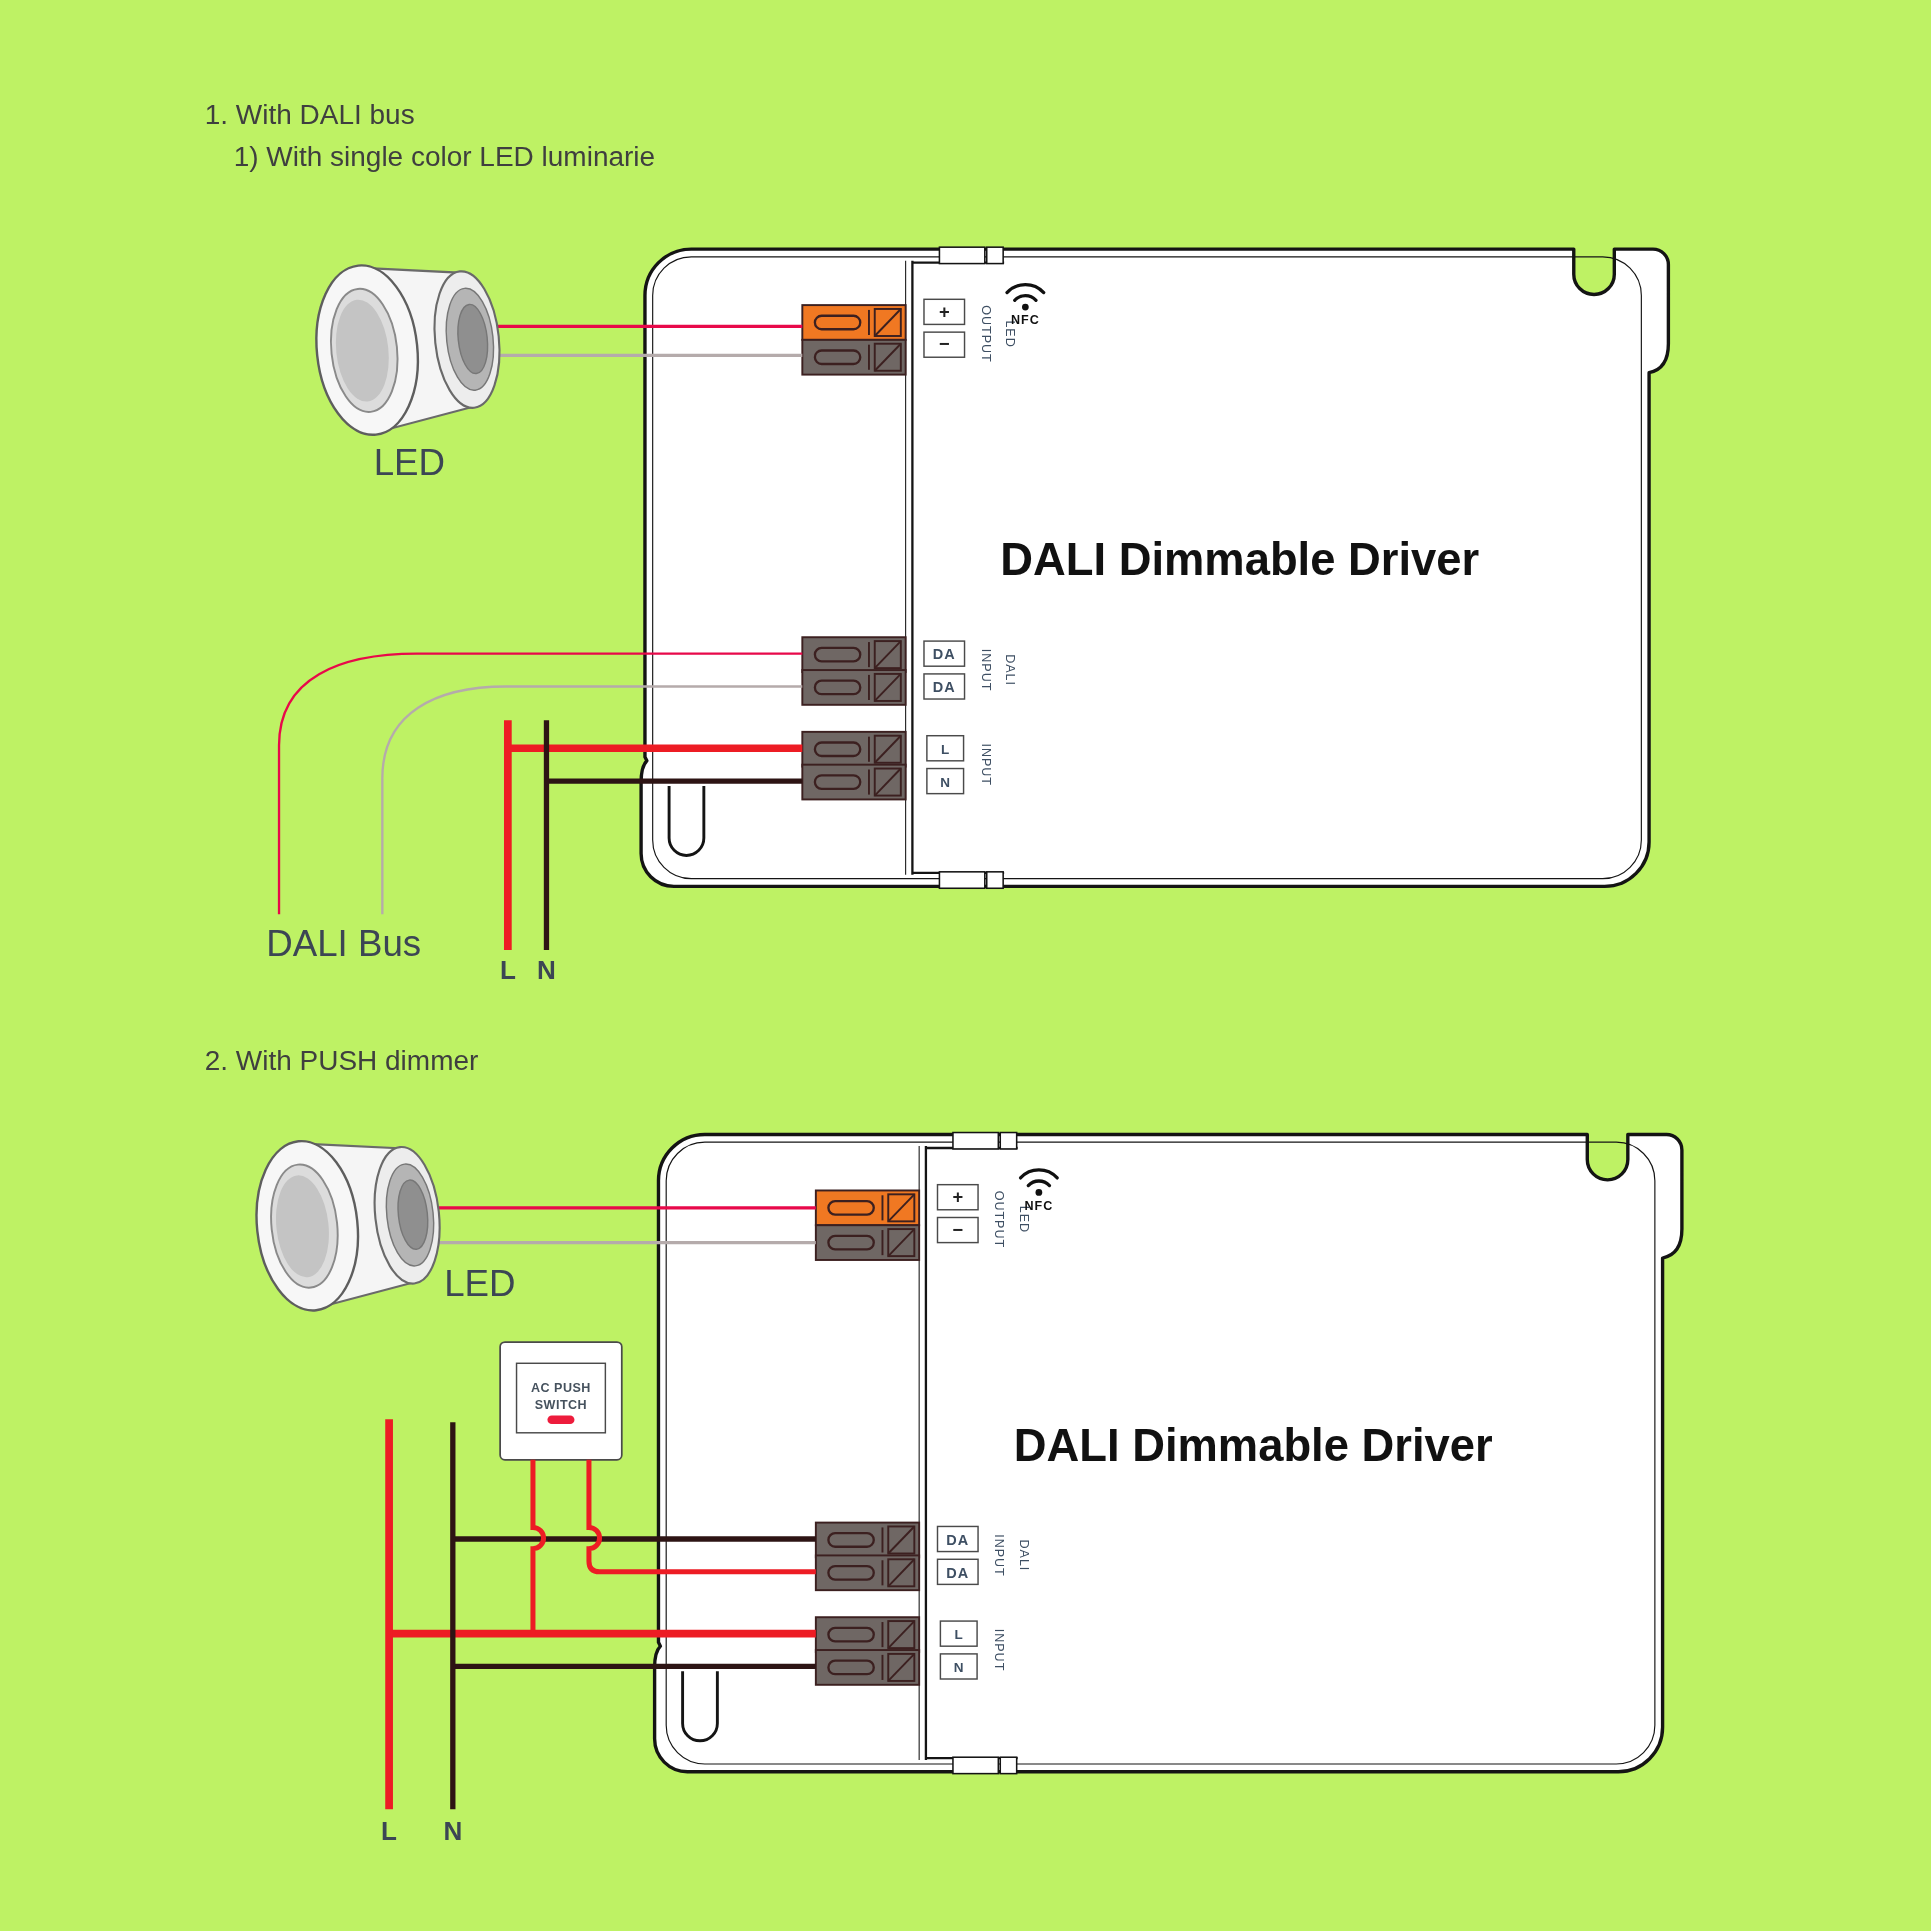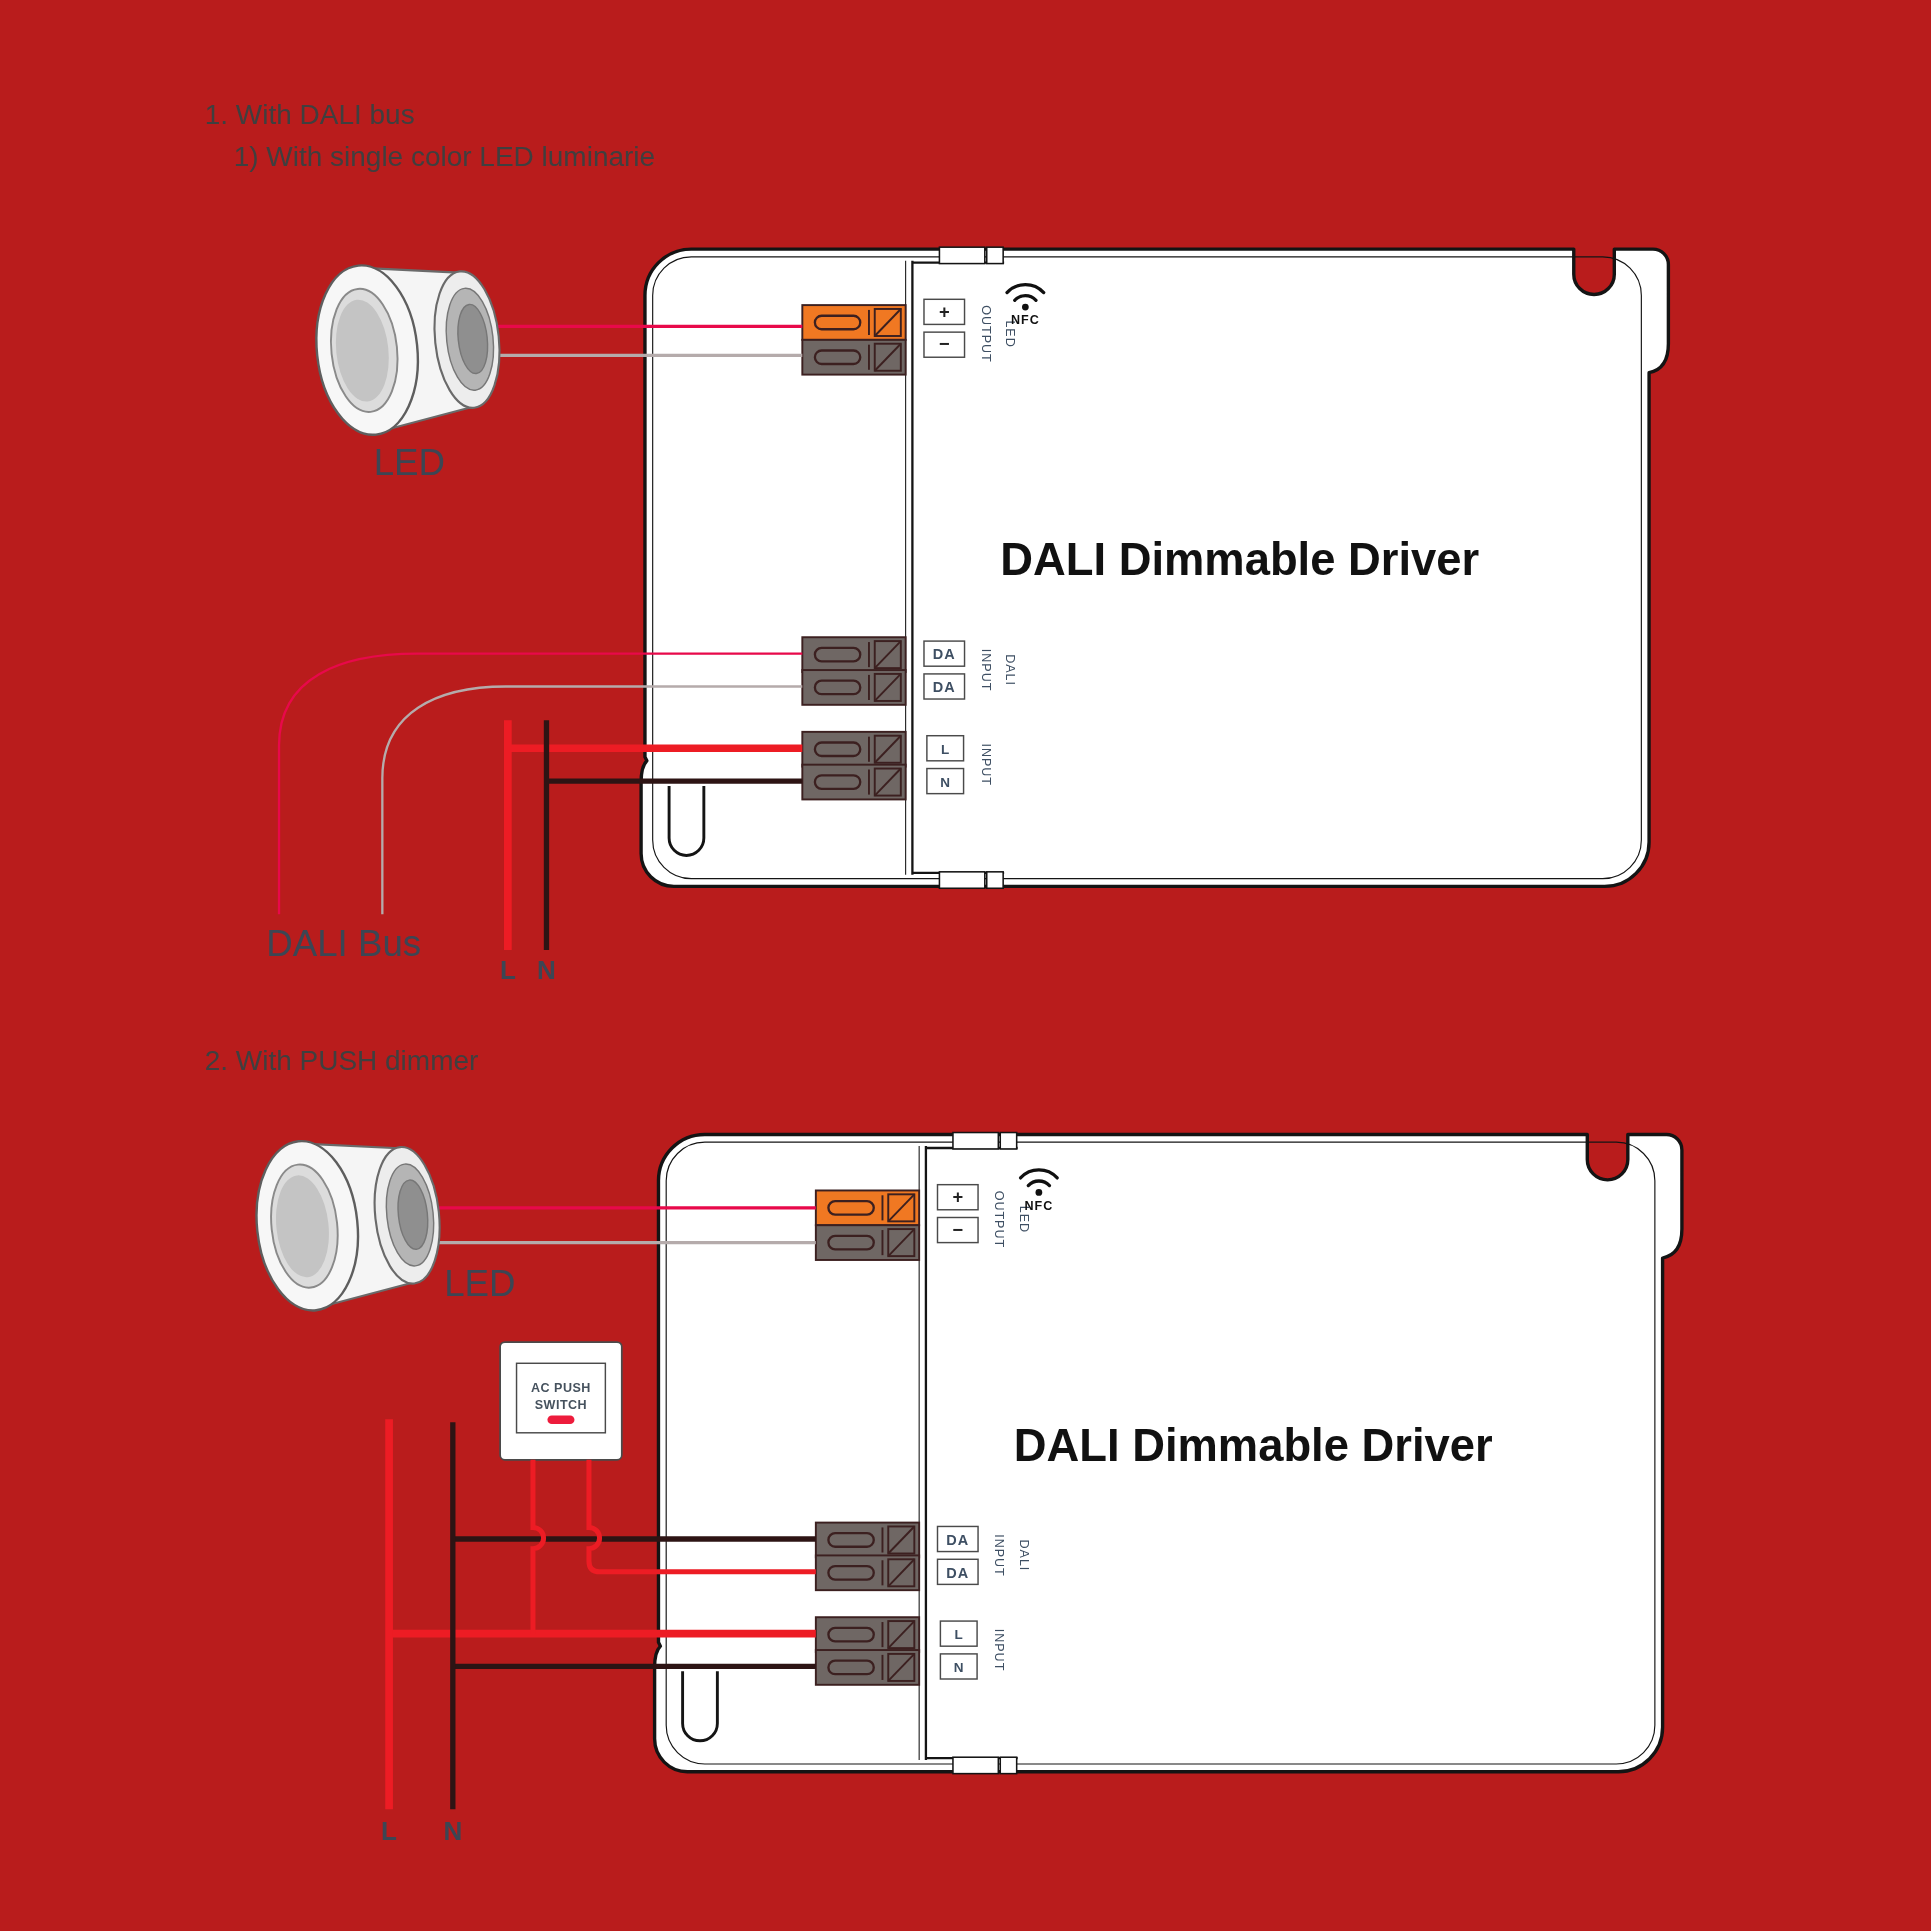--- a/index.html
+++ b/index.html
@@ -1,16 +1,16 @@
 <!DOCTYPE html>
 <html><head>
 <meta charset="utf-8">
 <style>
   html,body{margin:0;padding:0;background:#ffffff;}
-  .stage{width:1931px;height:1931px;position:relative;background:#b91c1c;
+  .stage{width:1931px;height:1931px;position:relative;background:#bef264;
          font-family:"Liberation Sans", sans-serif;}
   svg text{font-family:"Liberation Sans", sans-serif;}
   .h1{font-size:29px;fill:#3f3f3f;}
   .case{fill:#ffffff;stroke:#141414;stroke-width:3.5;stroke-linejoin:round;}
   .caseinner{fill:none;stroke:#141414;stroke-width:1.2;}
   .slot{fill:none;stroke:#141414;stroke-width:3;}
   .pmain{stroke:#141414;stroke-width:2.4;}
   .pline{stroke:#141414;stroke-width:1.1;}
   .clip{fill:#ffffff;stroke:#141414;stroke-width:1.6;}
   .trow{stroke:#3c2020;stroke-width:2;}

